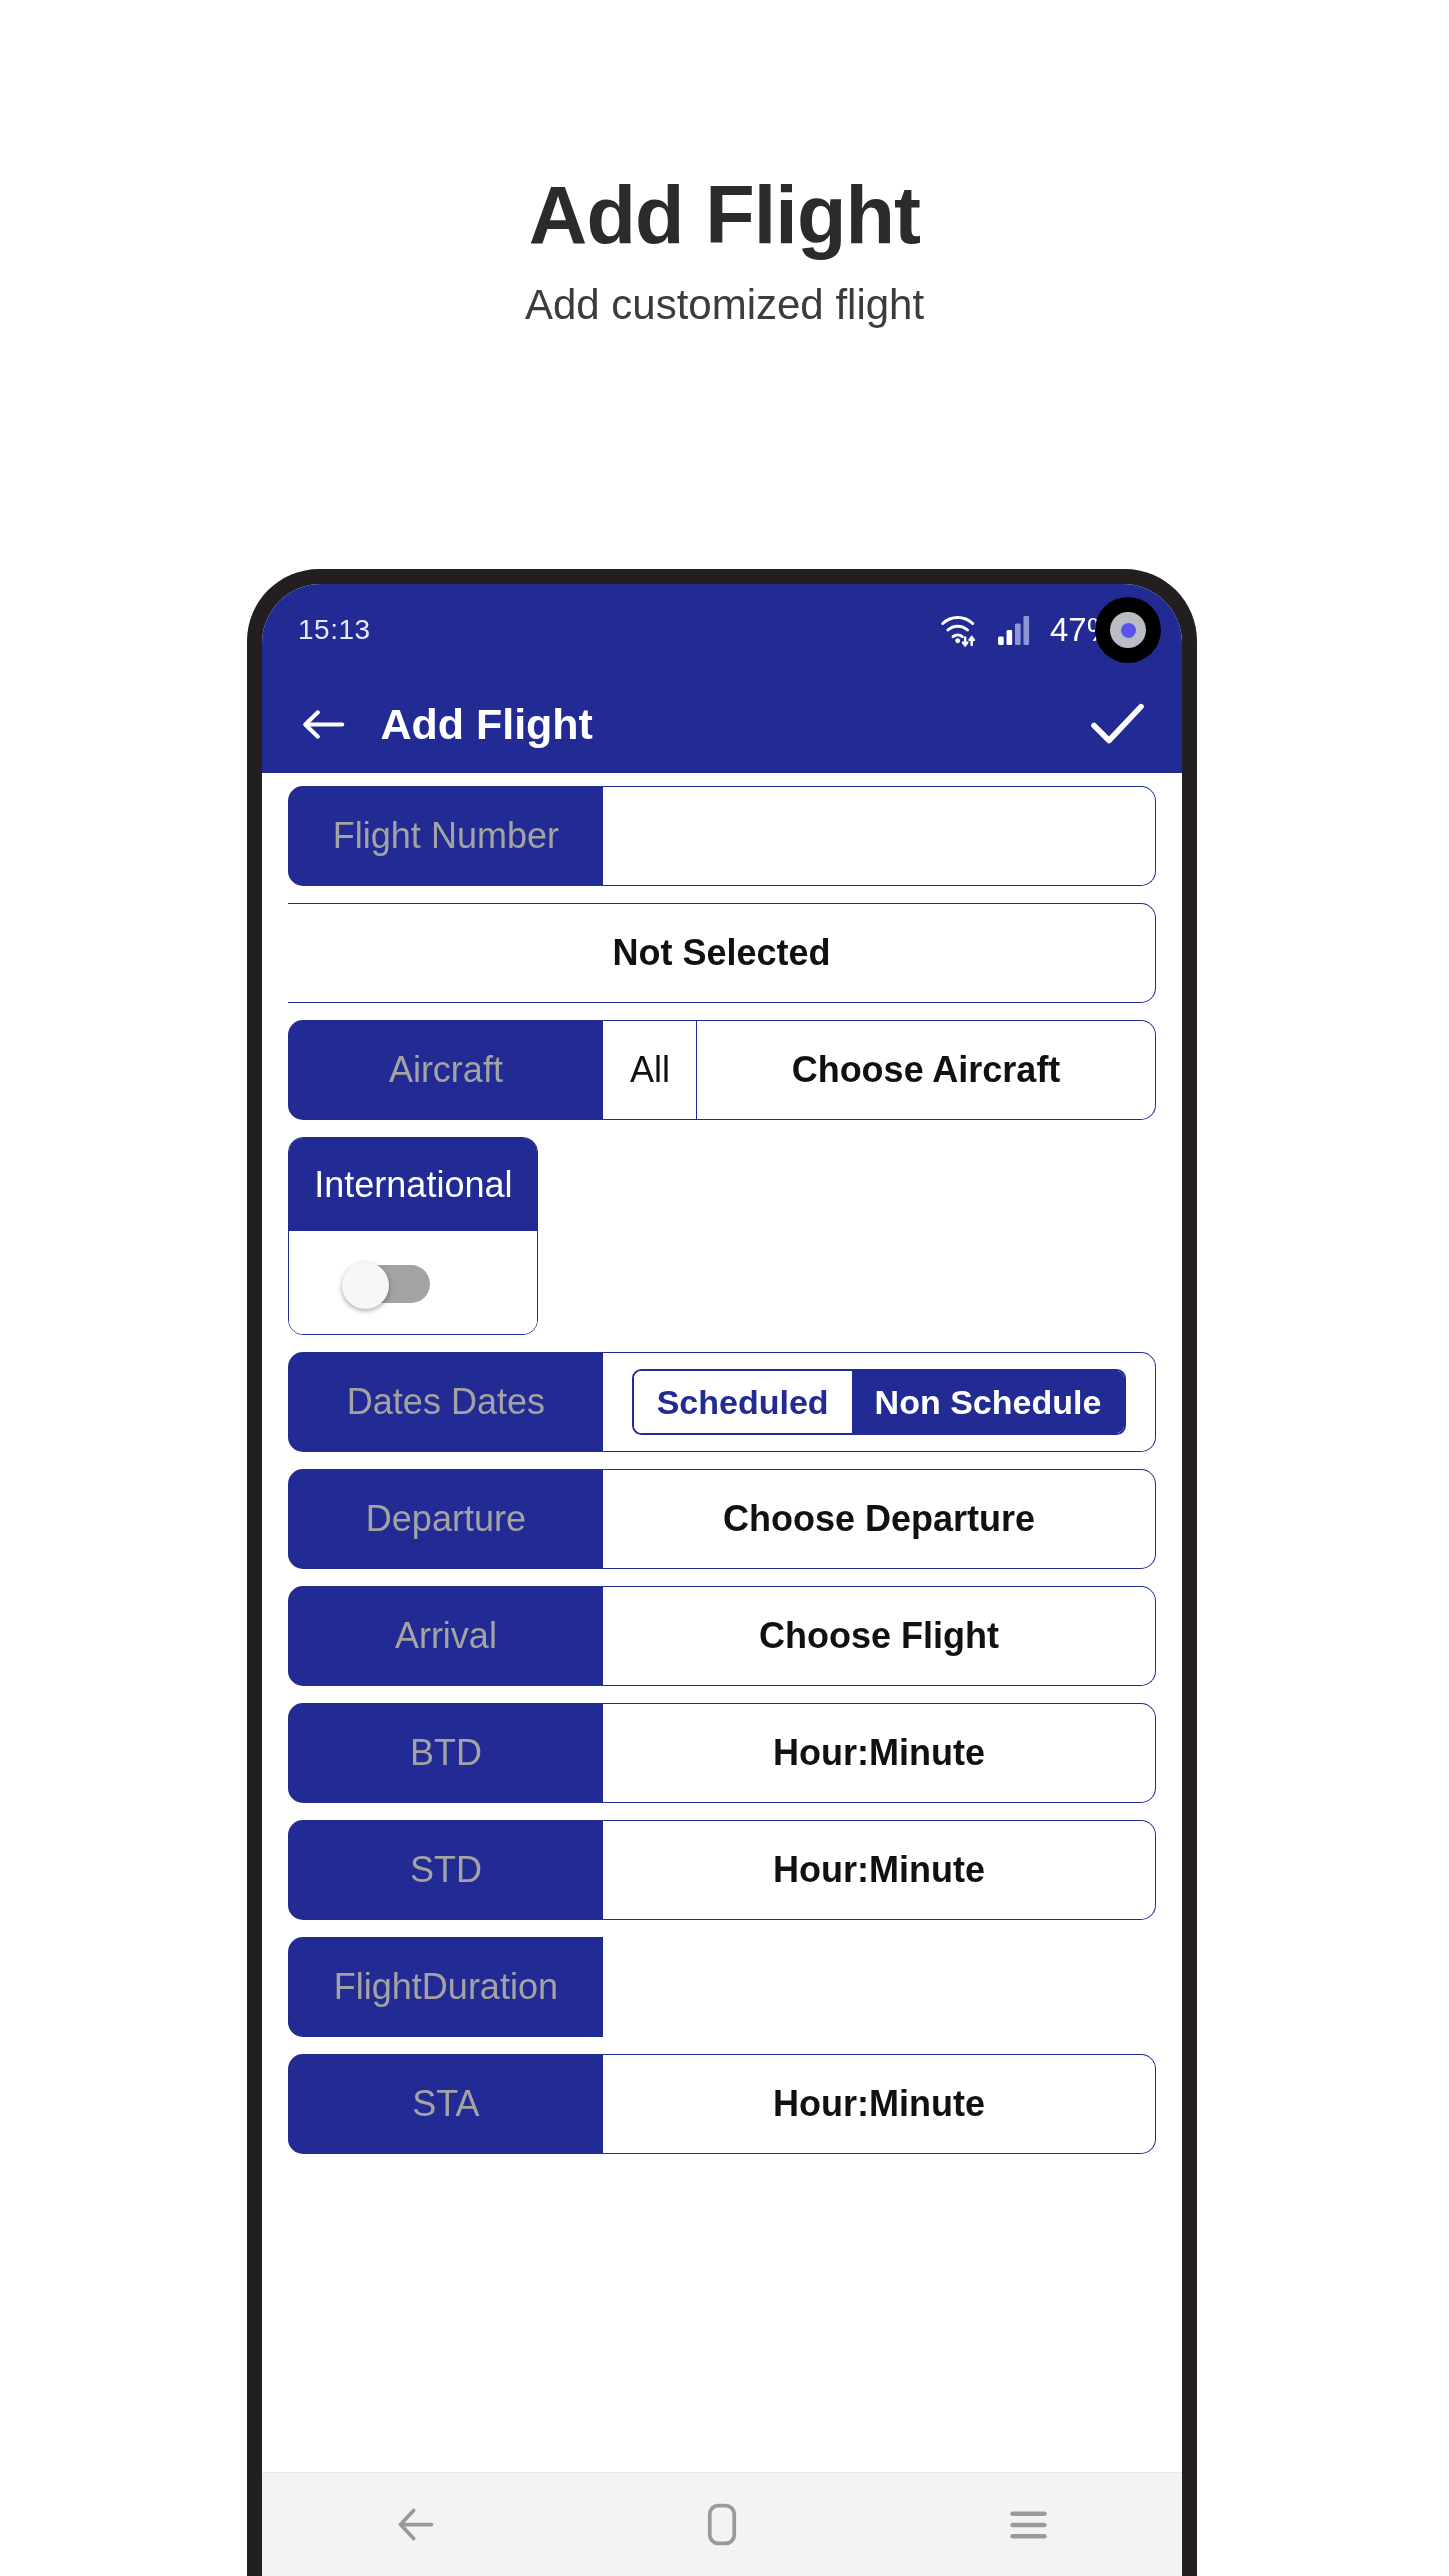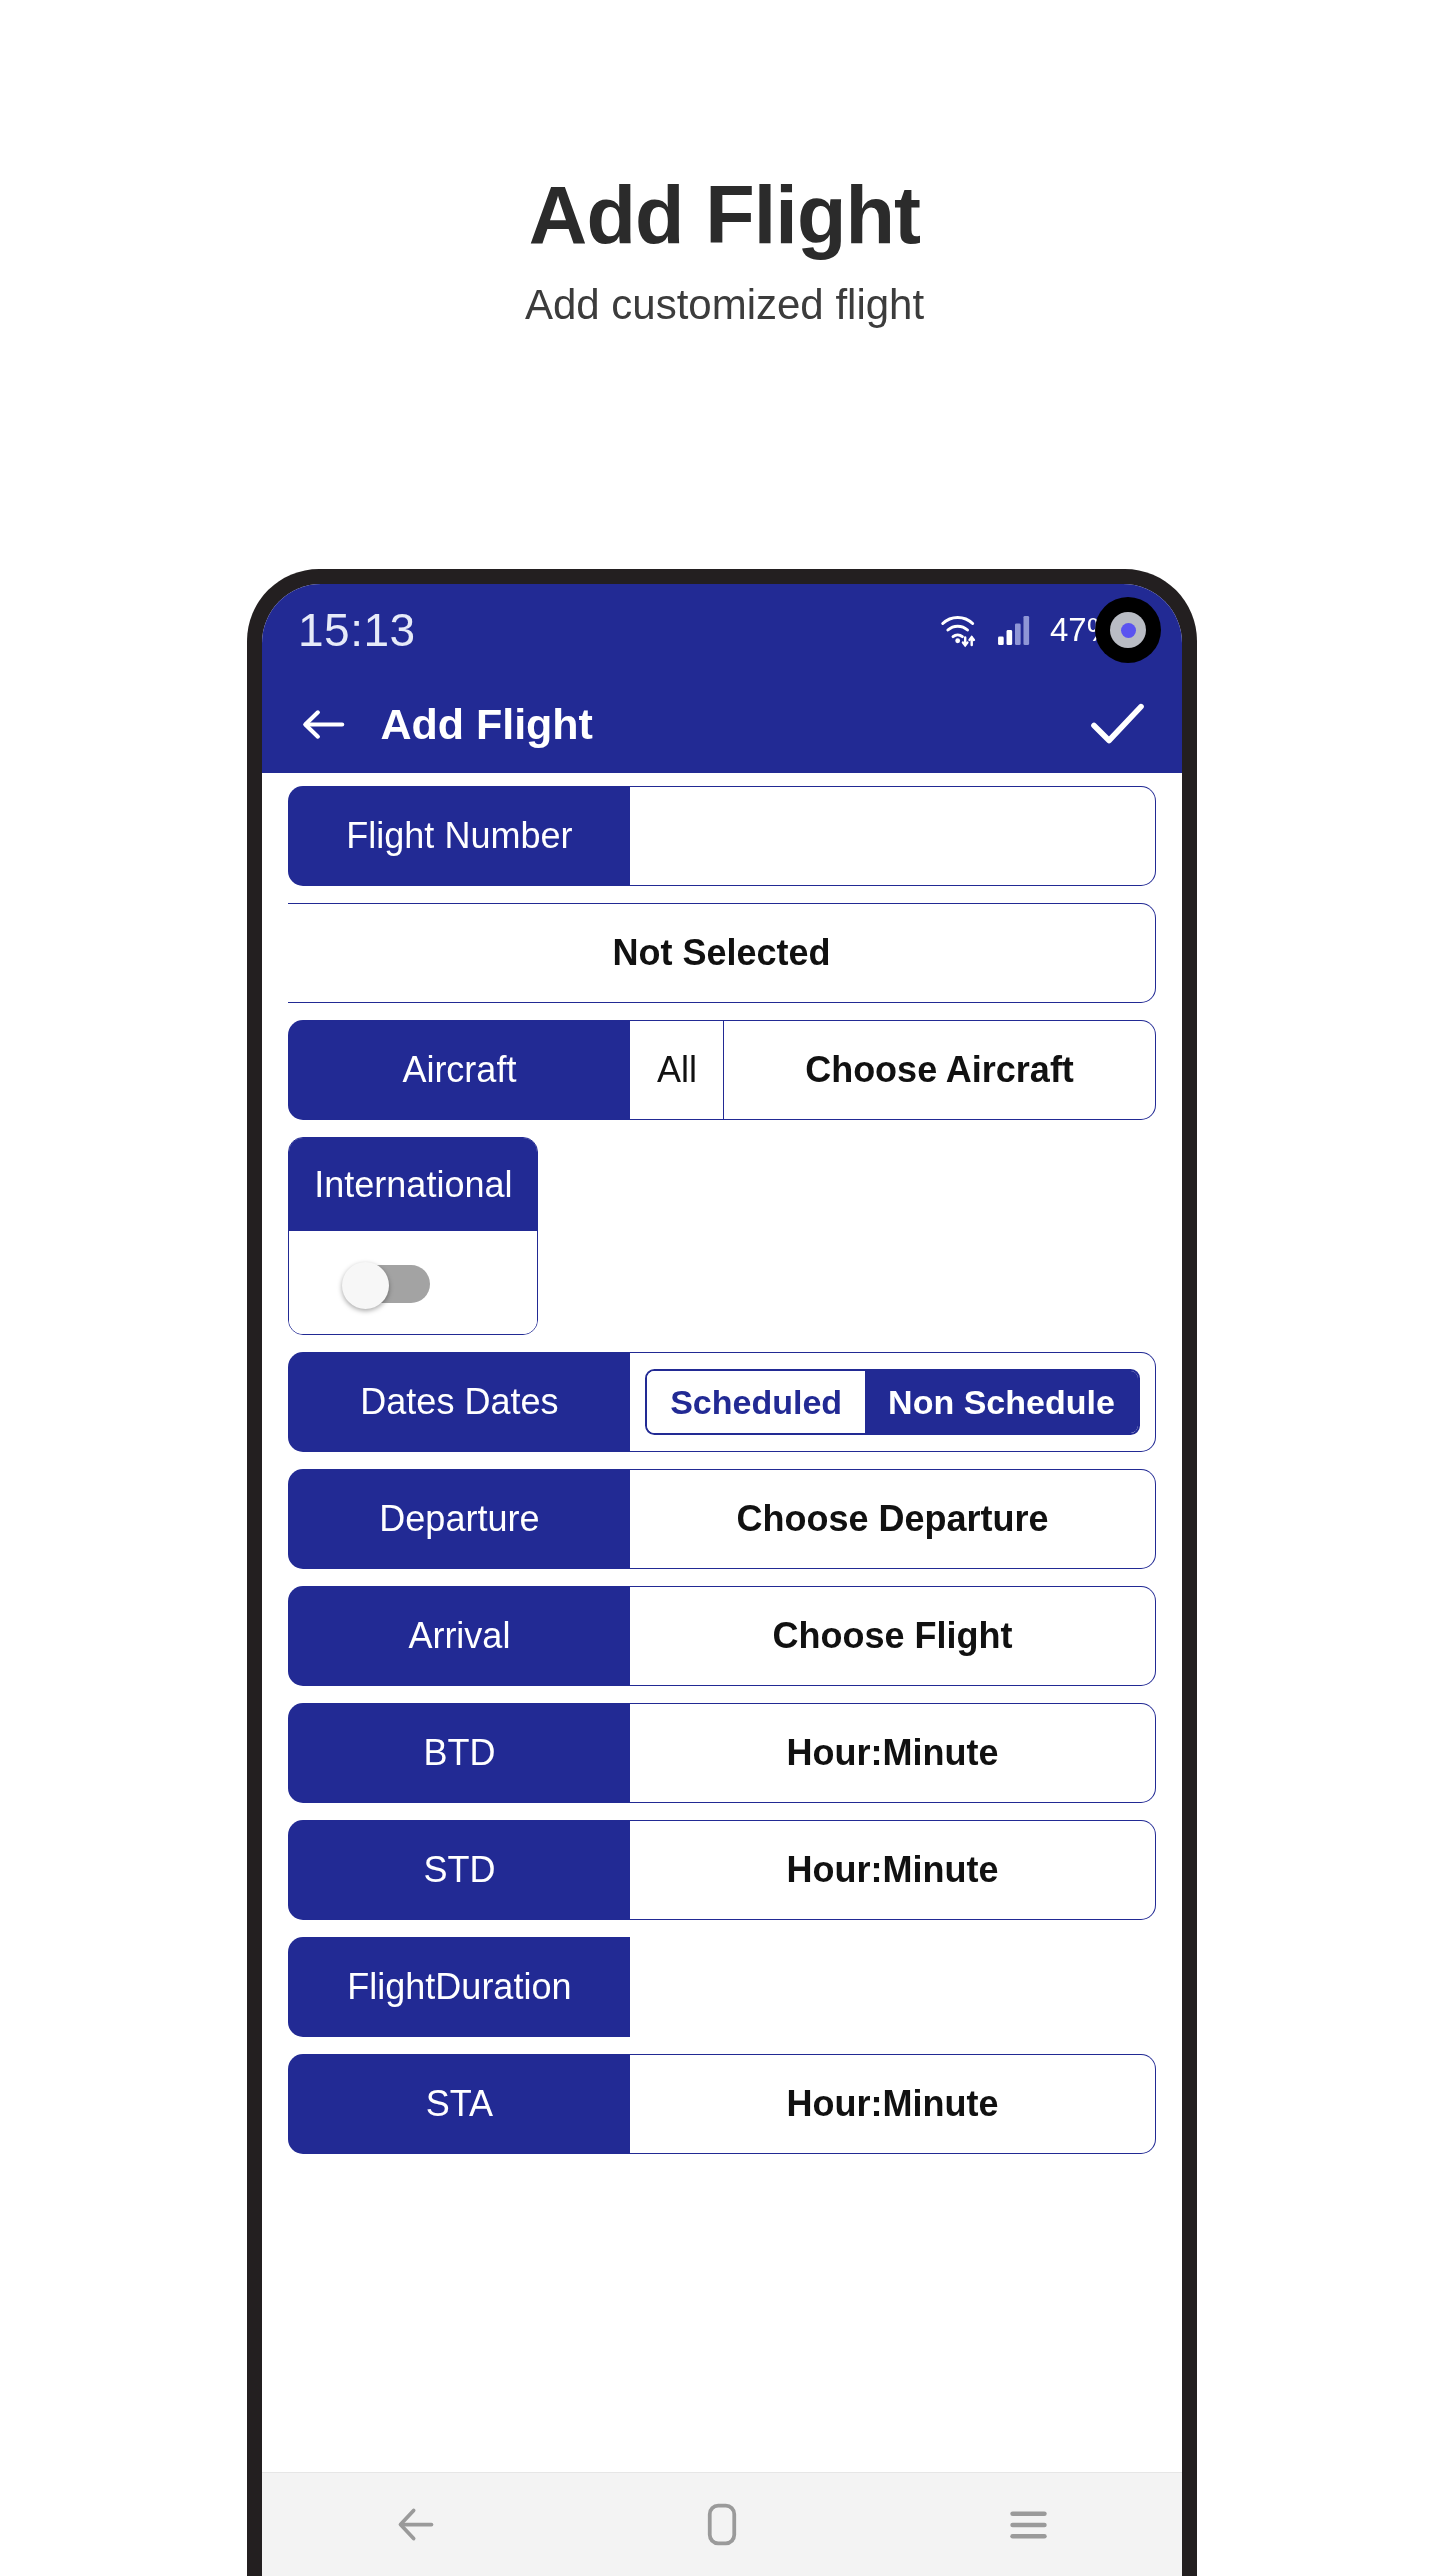--- a/index.html
+++ b/index.html
@@ -64,21 +64,21 @@
     position: relative;
     height: 91px;
     background: #222a94;
     display: flex;
     align-items: center;
     justify-content: space-between;
     padding: 0 26.4px 0 36px;
   }
   .status-time {
     color: #e6eaf8;
-    font-size: 46px;
+    font-size: 28px;
     font-weight: 400;
     letter-spacing: 0.5px;
   }
   .status-right {
     display: flex;
     align-items: center;
     gap: 15px;
   }
   .status-battery-text {
     color: #ffffff;
@@ -146,29 +146,29 @@
   .row {
     display: flex;
     align-items: stretch;
     height: 100px;
     margin-bottom: 17px;
     border-radius: 15px;
     background: #ffffff;
   }
   .row-label {
     background: #222a94;
-    color: #ffffff;
+    color: #a3a3a3;
     font-size: 36px;
     font-weight: 400;
     display: flex;
     align-items: center;
     justify-content: center;
     border-radius: 15px 0 0 15px;
     flex: 0 0 auto;
-    width: 342px;
+    width: 315px;
   }
   .row-value {
     flex: 1 1 auto;
     border: 1.9px solid #222a94;
     border-left: none;
     border-radius: 0 15px 15px 0;
     background: #ffffff;
     color: #111111;
     font-size: 36px;
     font-weight: bold;

